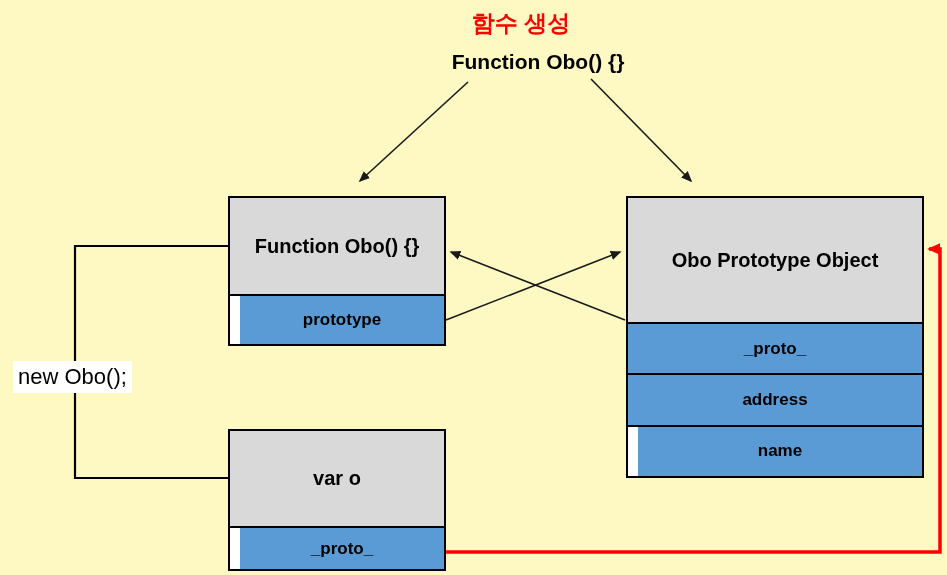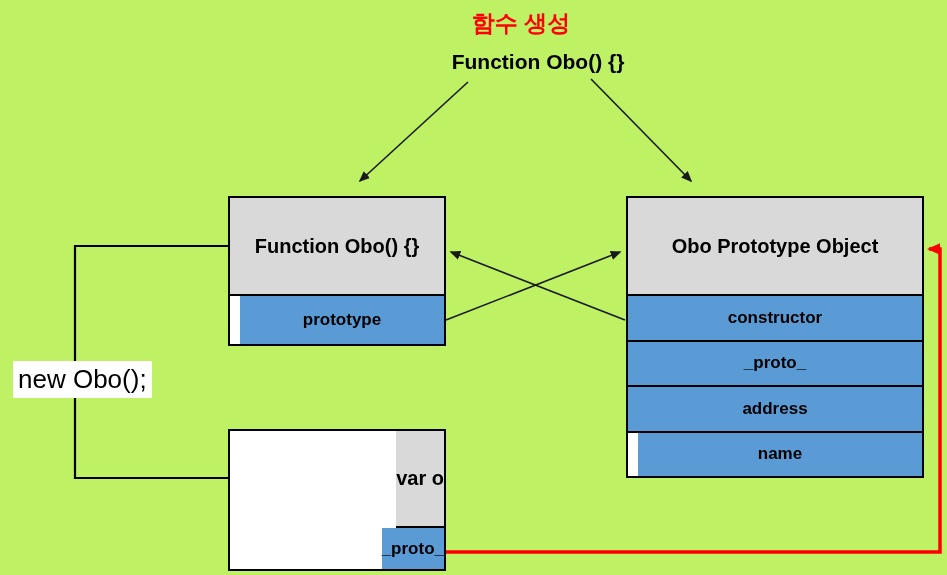--- a/index.html
+++ b/index.html
@@ -9,21 +9,21 @@
     --arrow: #1a1a1a;
     --red: #ff0000;
   }
   * { margin: 0; padding: 0; box-sizing: border-box; }
   html, body { background: #ffffff; }
   body { font-family: "Liberation Sans", "DejaVu Sans", sans-serif; }
   .canvas {
     position: relative;
     width: 947px;
     height: 575px;
-    background: #bef264;
+    background: #fef9c3;
     overflow: hidden;
   }
   .overlay {
     position: absolute;
     left: 0; top: 0;
     width: 947px; height: 575px;
     z-index: 1;
   }
   .title-korean {
     position: absolute;
@@ -74,29 +74,29 @@
     font-size: 17px;
     color: #000;
     flex: 1;
   }
   .box-row:last-child { border-bottom: none; margin-left: 10px; }
 
   .box-function-obo { left: 228px; top: 196px; width: 218px; height: 150px; }
   .box-function-obo .box-header { height: 98px; }
 
   .box-obo-prototype { left: 626px; top: 196px; width: 298px; height: 282px; }
-  .box-obo-prototype .box-header { height: 98px; }
+  .box-obo-prototype .box-header { height: 126px; }
 
-  .box-var-o { left: 228px; top: 429px; width: 218px; height: 142px; align-items: flex-end; }
+  .box-var-o { left: 228px; top: 429px; width: 218px; height: 142px; }
   .box-var-o .box-header { height: 97px; }
 
   .new-obo-label {
     position: absolute;
     left: 13px; top: 361px;
-    font-size: 26px;
+    font-size: 22px;
     font-weight: 400;
     color: #000;
     background: #ffffff;
     padding: 3px 5px;
     white-space: nowrap;
     z-index: 3;
   }
   .line-black { stroke: var(--arrow); stroke-width: 1.6; fill: none; }
   .poly-black { stroke: var(--border); stroke-width: 2.2; fill: none; }
   .poly-red { stroke: var(--red); stroke-width: 3.5; fill: none; }
@@ -133,21 +133,20 @@
 
   <div class="title-function">Function Obo() {}</div>
 
   <div class="box box-function-obo">
     <div class="box-header">Function Obo() {}</div>
     <div class="box-row">prototype</div>
   </div>
 
   <div class="box box-obo-prototype">
     <div class="box-header">Obo Prototype Object</div>
-    <div class="box-row">constructor</div>
     <div class="box-row">_proto_</div>
     <div class="box-row">address</div>
     <div class="box-row">name</div>
   </div>
 
   <div class="box box-var-o">
     <div class="box-header">var o</div>
     <div class="box-row">_proto_</div>
   </div>
 

